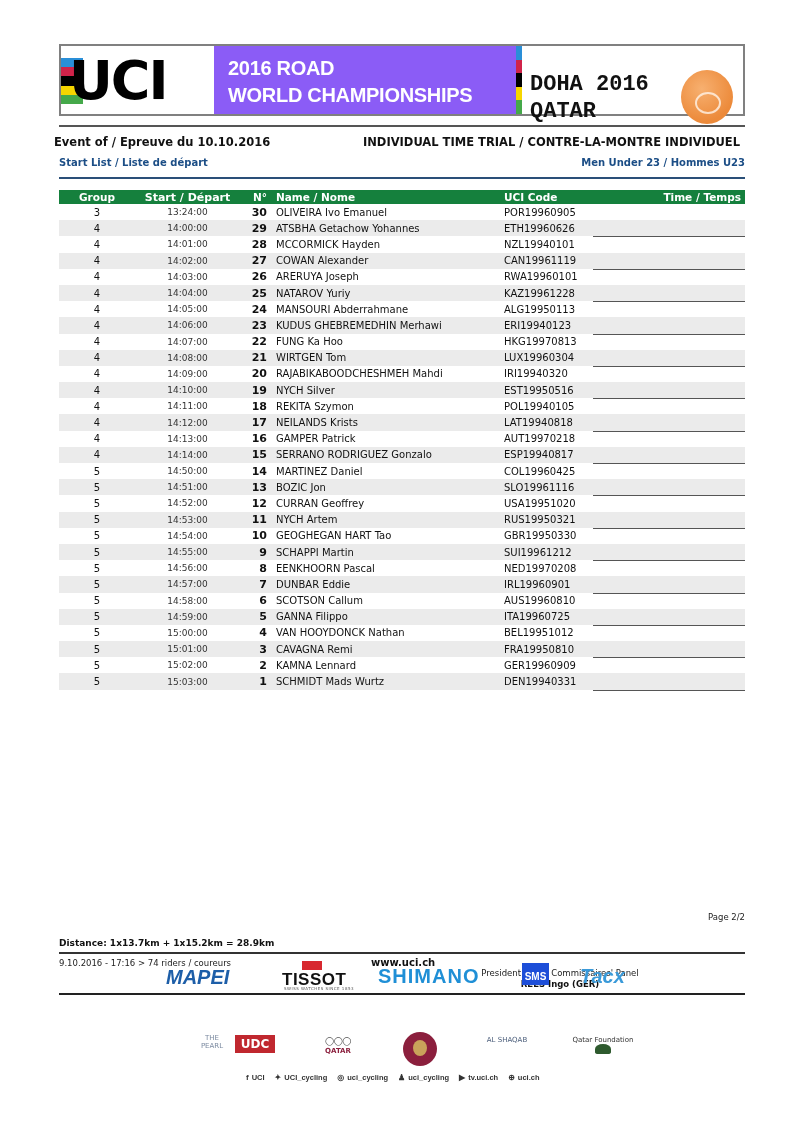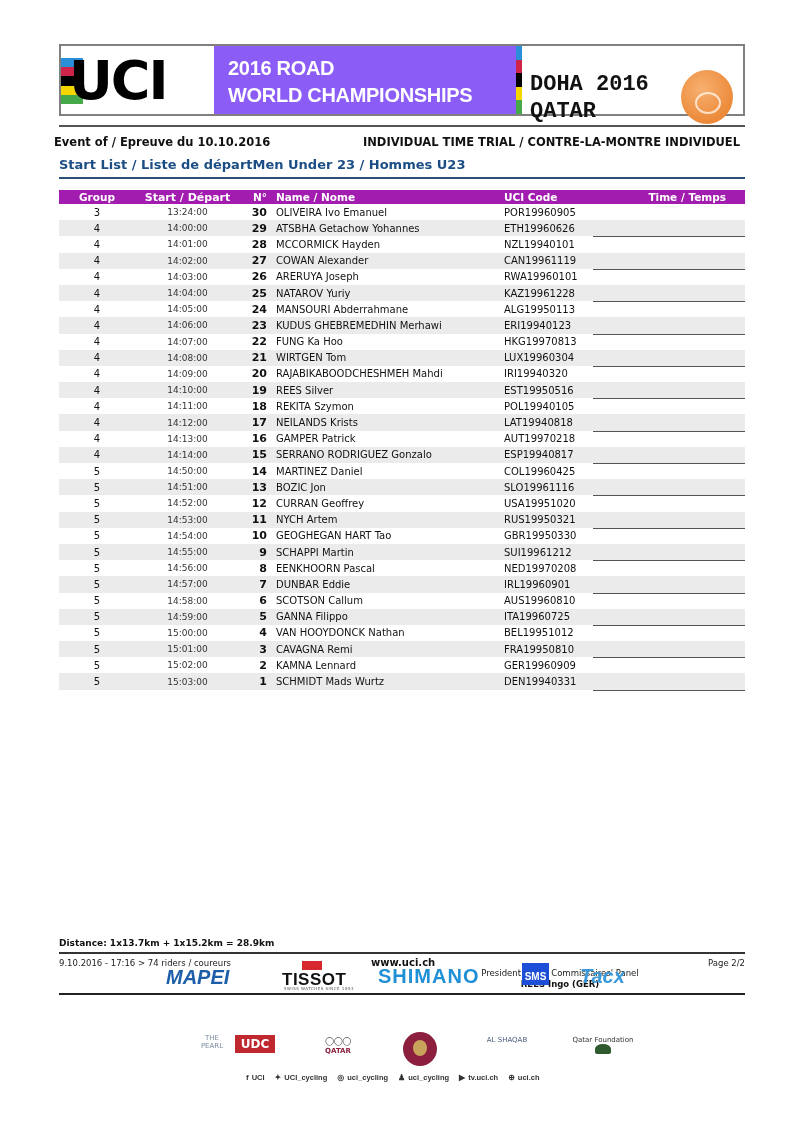--- a/index.html
+++ b/index.html
@@ -14,44 +14,44 @@
   .black-block { width: 302px; height: 100%; background: #8b5cf6; color: #fff; padding: 9px 0 0 14px; font-weight: bold; font-family: "Liberation Sans", sans-serif; font-size: 20px; line-height: 27px; letter-spacing: -0.3px; }
   .sep-stripes { width: 6px; height: 100%; display: flex; flex-direction: column; }
   .sep-stripes div { flex: 1; }
   .doha-block { flex: 1; position: relative; padding: 9px 0 4px 8px; font-weight: bold; font-family: Liberation Mono, monospace; font-size: 22px; line-height: 27px; color: #111; margin-top: 16px; }
   .doha-logo { position: absolute; right: 10px; top: 8px; width: 52px; height: 54px; border-radius: 50%; background: radial-gradient(circle at 40% 35%, #f7b070, #ec8a3a 70%); }
   .doha-logo::after { content: ""; position: absolute; left: 14px; top: 22px; width: 22px; height: 18px; border: 2px solid #fff4e8; border-radius: 50%; opacity: 0.8; }
 
   .rule-top { position: absolute; left: 59px; top: 125px; width: 686px; height: 2px; background: #555; }
 
   .event-line { position: absolute; left: 54px; top: 135px; width: 686px; font-size: 11.5px; font-weight: bold; display: flex; justify-content: space-between; color: #111; }
-  .start-line { position: absolute; left: 59px; top: 157px; width: 686px; font-size: 13px; font-weight: bold; display: flex; color: #1c4e86; }
+  .start-line { position: absolute; left: 59px; top: 157px; width: 686px; font-size: 10px; font-weight: bold; display: flex; justify-content: space-between; color: #1c4e86; }
   .rule-blue { position: absolute; left: 59px; top: 177px; width: 686px; height: 2px; background: #2a4f78; }
 
   
   .table { position: absolute; left: 59px; top: 190px; width: 686px; font-size: 10px; }
-  .thead { height: 14px; background: #a21caf; color: #fff; font-weight: bold; font-size: 10.5px; display: flex; align-items: center; }
+  .thead { height: 14px; background: #15803d; color: #fff; font-weight: bold; font-size: 10.5px; display: flex; align-items: center; }
   .row { height: 16.2px; display: flex; align-items: center; position: relative; }
   .row.alt { background: #ebebeb; }
   .c-group { width: 76px; text-align: center; }
   .c-start { width: 105px; text-align: center; font-size: 9px; color: #333; }
   .c-no { width: 29px; text-align: right; font-weight: bold; font-size: 11px; padding-right: 2px; }
   .c-name { width: 235px; padding-left: 7px; white-space: nowrap; overflow: hidden; }
   .c-uci { width: 110px; padding-left: 0px; }
-  .c-time { flex: 1; text-align: right; padding-right: 19px; }
+  .c-time { flex: 1; text-align: right; padding-right: 4px; }
   .thead .c-no { font-size: 10.5px; text-align: right; }
   .thead .c-start { font-size: 11px; color: #fff; }
   .timeline { position: absolute; left: 534px; width: 152px; bottom: -1px; height: 1px; background: #555; }
 
   
   .distance { position: absolute; left: 59px; top: 938px; font-size: 9px; font-weight: bold; }
   .rule-foot { position: absolute; left: 59px; top: 952px; width: 686px; height: 2px; background: #333; }
   .foot-left { position: absolute; left: 59px; top: 958px; font-size: 8.5px; color: #222; }
   .foot-url { position: absolute; left: 371px; top: 957px; font-size: 10px; font-weight: bold; }
-  .foot-page { position: absolute; right: 55px; top: 958px; font-size: 8.5px; color: #222; }
+  .foot-page { position: absolute; right: 55px; top: 912px; font-size: 8.5px; color: #222; }
   .president { position: absolute; left: 460px; top: 968px; width: 200px; text-align: center; font-size: 8.5px; line-height: 11px; color: #222; }
   .president b { font-weight: bold; color: #111; }
   .rule-bottom { position: absolute; left: 59px; top: 993px; width: 686px; height: 2px; background: #222; }
 
   .sponsors1 { position: absolute; left: 160px; top: 962px; width: 480px; height: 30px; }
   .sp { position: absolute; font-weight: bold; font-style: italic; font-family: "Liberation Sans", sans-serif; }
   .sp-mapei { left: 6px; top: 4px; font-size: 20px; color: #1d5ea8; }
   .sp-tissot { left: 122px; top: 8px; font-size: 17px; font-style: normal; color: #111; letter-spacing: 0.5px; }
   .sp-tissot-badge { position: absolute; left: 142px; top: -1px; width: 20px; height: 9px; background: #d7282f; }
   .sp-tissot-sub { position: absolute; left: 124px; top: 24px; font-size: 4px; color: #555; font-style: normal; letter-spacing: 0.5px; }
@@ -224,21 +224,21 @@
         <div class="c-no">20</div>
         <div class="c-name">RAJABIKABOODCHESHMEH Mahdi</div>
         <div class="c-uci">IRI19940320</div>
         <div class="c-time"></div>
         <div class="timeline"></div>
       </div>
       <div class="row alt">
         <div class="c-group">4</div>
         <div class="c-start">14:10:00</div>
         <div class="c-no">19</div>
-        <div class="c-name">REES Silver</div>
+        <div class="c-name">NYCH Silver</div>
         <div class="c-uci">EST19950516</div>
         <div class="c-time"></div>
         <div class="timeline"></div>
       </div>
       <div class="row">
         <div class="c-group">4</div>
         <div class="c-start">14:11:00</div>
         <div class="c-no">18</div>
         <div class="c-name">REKITA Szymon</div>
         <div class="c-uci">POL19940105</div>

